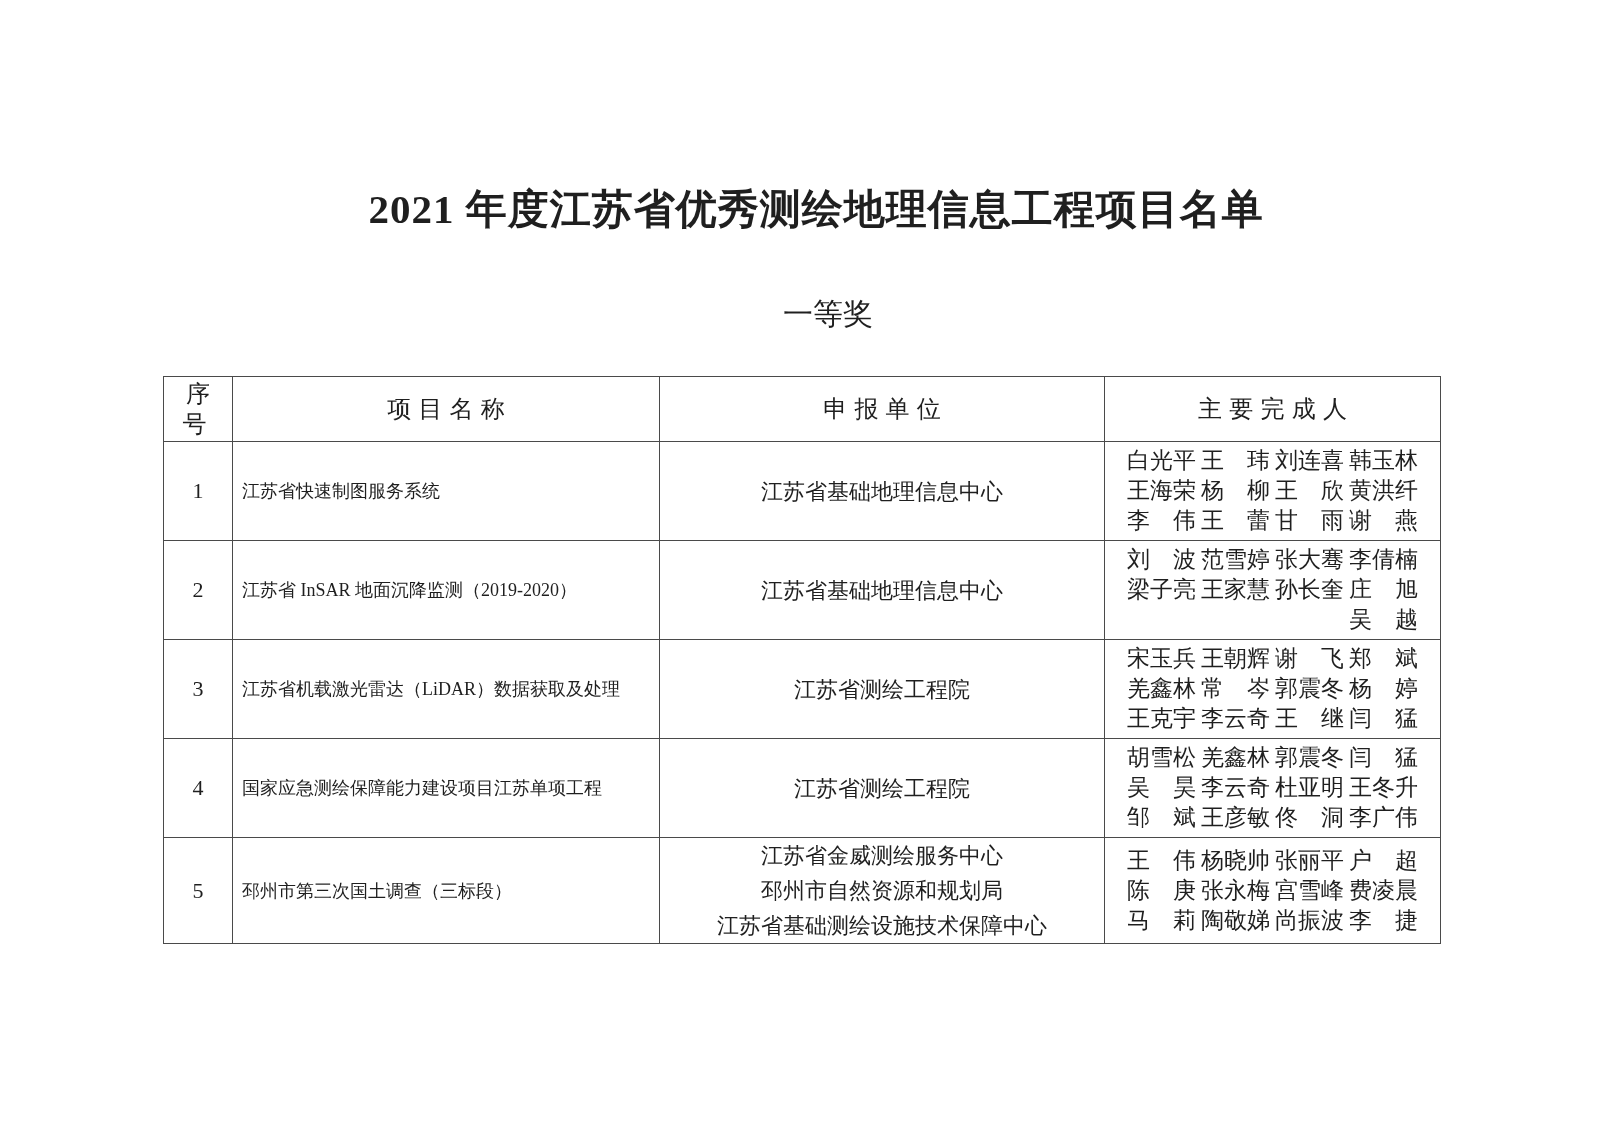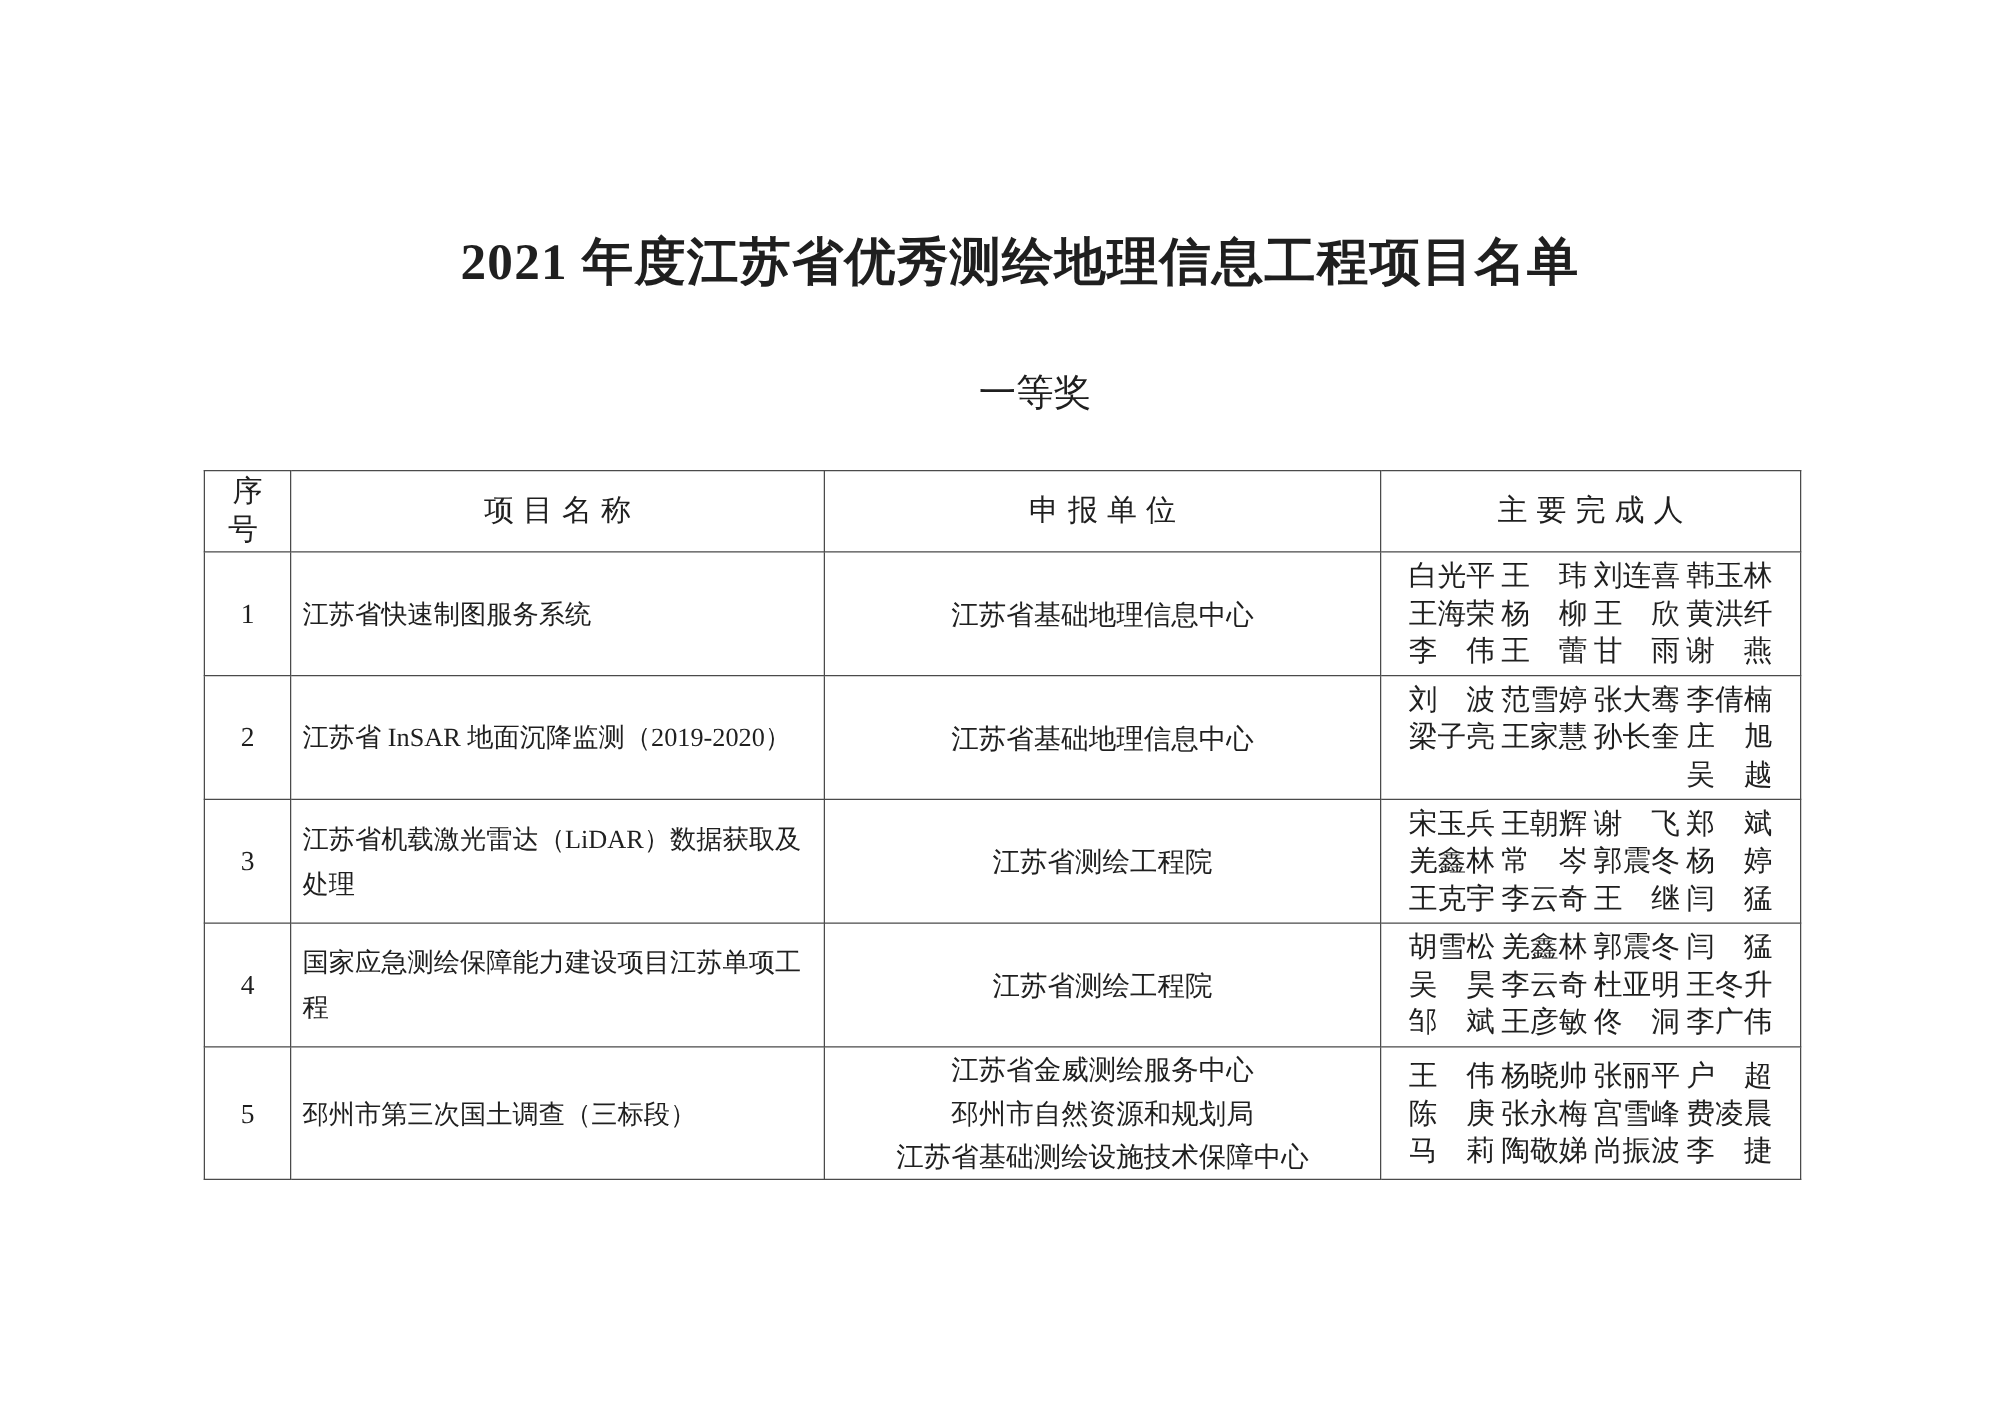--- a/index.html
+++ b/index.html
@@ -69,21 +69,21 @@
     text-align:center;
     line-height:30px;
     padding:0 6px;
   }
   td.col-no{
     text-align:center;
     font-size:22px;
   }
   td.col-project{
     text-align:left;
-    font-size:21px;
+    font-size:18px;
     line-height:36px;
     padding:0 10px 0 9px;
   }
   td.col-org{
     text-align:center;
     font-size:22px;
   }
   .org-line{line-height:35px;}
   td.col-names{
     font-size:23px;

